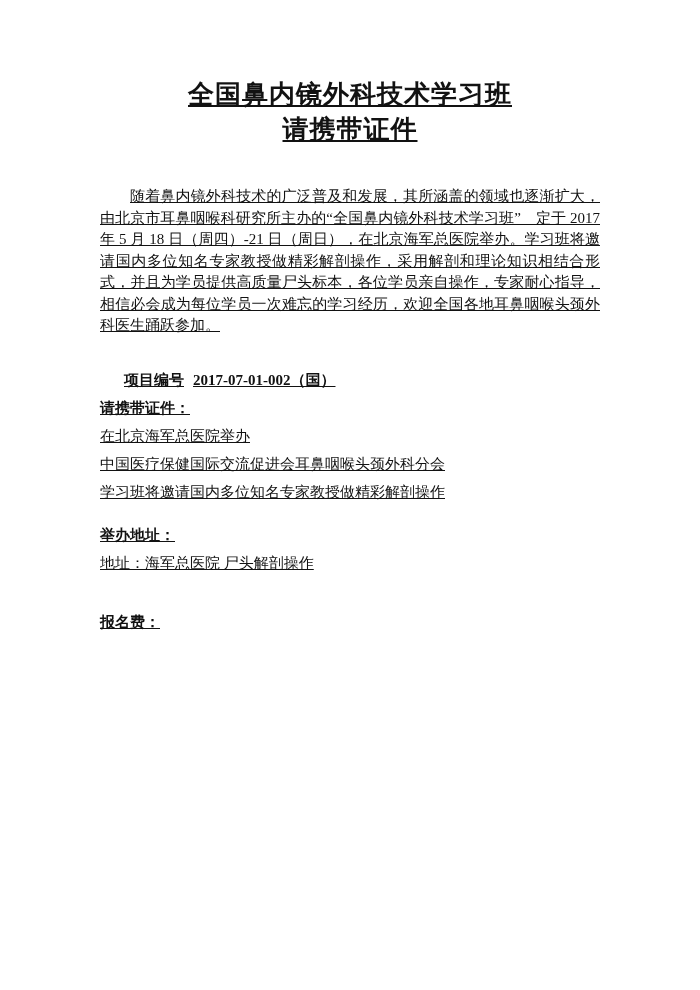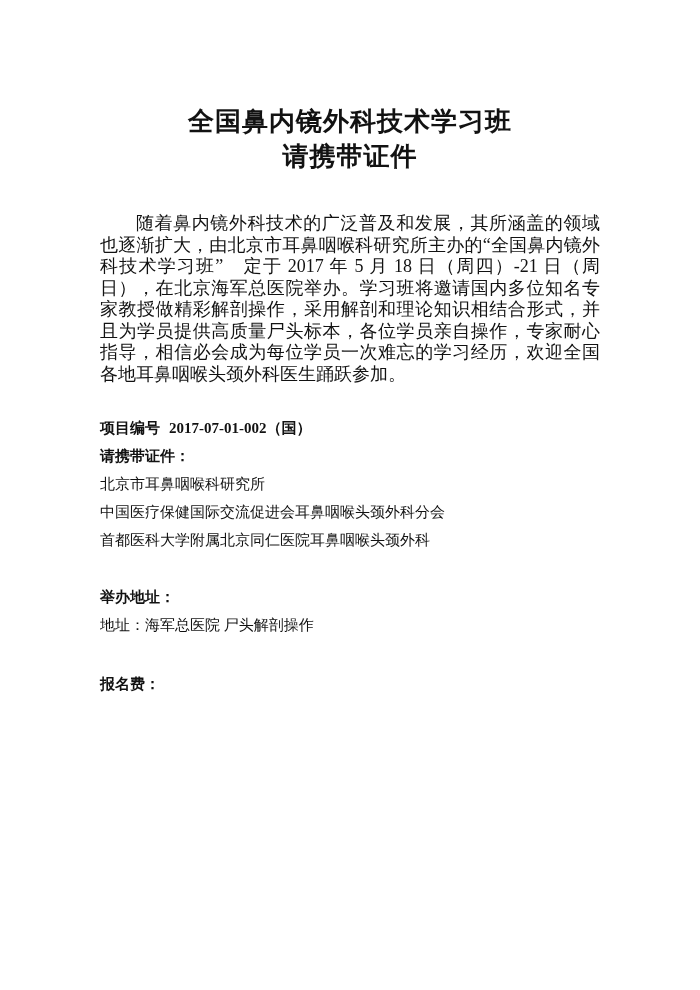--- a/index.html
+++ b/index.html
@@ -12,55 +12,57 @@
     width: 700px;
     height: 990px;
     background: #ffffff;
     color: #121212;
     font-family: "Liberation Serif", "DejaVu Serif", serif;
     overflow: hidden;
     box-sizing: border-box;
   }
   .content {
     box-sizing: border-box;
-    padding: 104px 100px 0 100px;
+    padding: 77px 100px 0 100px;
     width: 100%;
+    text-decoration: underline;
   }
   .doc-title {
     text-align: center;
     font-size: 26px;
     line-height: 35px;
     font-weight: 700;
     letter-spacing: 1px;
     margin: 0;
   }
   .intro {
     margin: 39px 0 0 0;
-    font-size: 18px;
+    font-size: 15px;
     line-height: 21.5px;
     text-align: justify;
     text-indent: 2em;
     word-break: break-all;
   }
   .info-line {
     margin: 0;
     font-size: 15px;
     line-height: 28px;
   }
   .bold {
     font-weight: 700;
   }
   .project-line {
     margin-top: 29px;
+    margin-left: 24px;
   }
   .project-label {
     margin-right: 9px;
   }
   .venue-block {
-    margin-top: 29px;
+    margin-top: 15px;
   }
   .fee-block {
     margin-top: 31px;
   }
   .fee-item {
     text-align: justify;
     word-break: break-all;
   }
 </style>
 </head>
@@ -75,23 +77,23 @@
     </h1>
 
     <p class="intro">随着鼻内镜外科技术的广泛普及和发展，其所涵盖的领域也逐渐扩大，由北京市耳鼻咽喉科研究所主办的“全国鼻内镜外科技术学习班”　定于 2017 年 5 月 18 日（周四）-21 日（周日），在北京海军总医院举办。学习班将邀请国内多位知名专家教授做精彩解剖操作，采用解剖和理论知识相结合形式，并且为学员提供高质量尸头标本，各位学员亲自操作，专家耐心指导，相信必会成为每位学员一次难忘的学习经历，欢迎全国各地耳鼻咽喉头颈外科医生踊跃参加。</p>
 
     <p class="info-line bold project-line">
       <span class="project-label">项目编号</span><span>2017-07-01-002（国）</span>
     </p>
 
     <div>
       <p class="info-line bold">请携带证件：</p>
-      <p class="info-line">北京市耳鼻咽喉科研究所</p>
+      <p class="info-line">在北京海军总医院举办</p>
       <p class="info-line">中国医疗保健国际交流促进会耳鼻咽喉头颈外科分会</p>
-      <p class="info-line">首都医科大学附属北京同仁医院耳鼻咽喉头颈外科</p>
+      <p class="info-line">学习班将邀请国内多位知名专家教授做精彩解剖操作</p>
     </div>
 
     <div class="venue-block">
       <p class="info-line bold">举办地址：</p>
       <p class="info-line">地址：海军总医院 尸头解剖操作</p>
     </div>
 
     <div class="fee-block">
       <p class="info-line bold">报名费：</p>
     </div>

